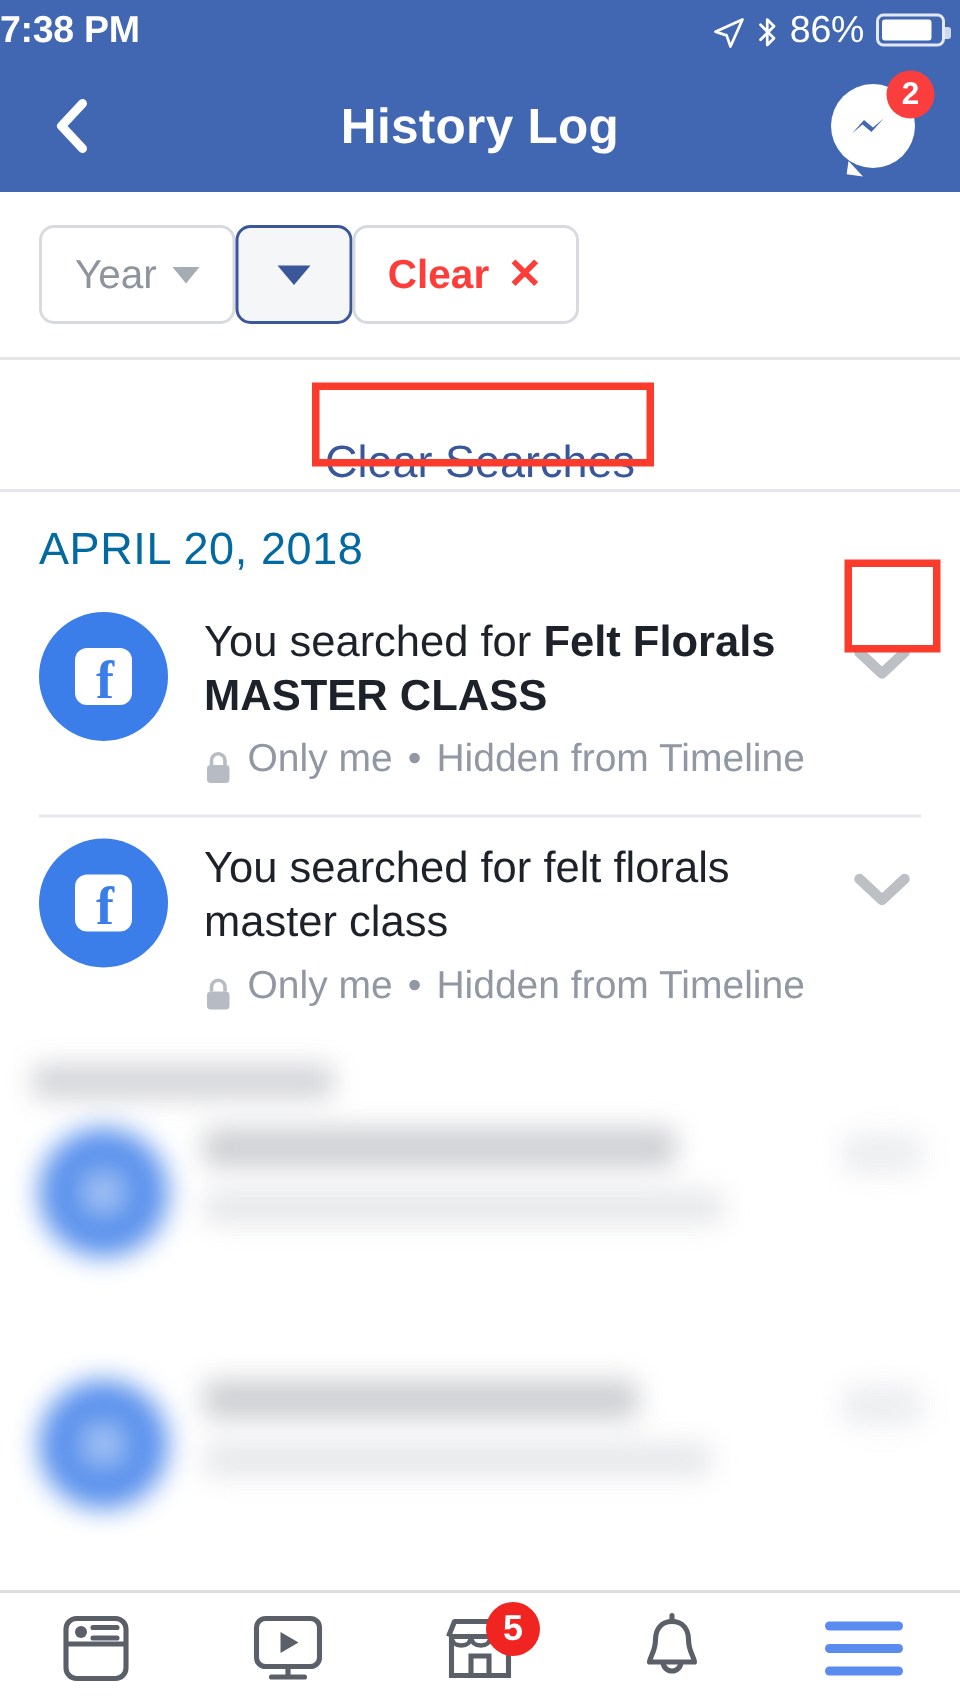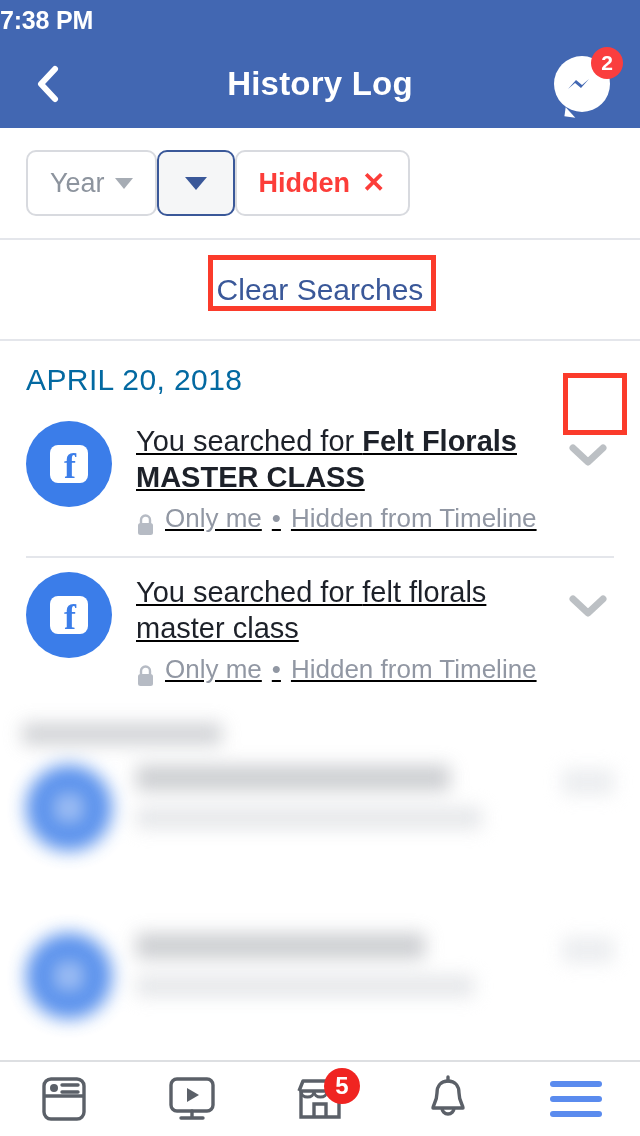--- a/index.html
+++ b/index.html
@@ -86,21 +86,21 @@
   .tri-solid {
     width: 0; height: 0; border-left: 11px solid transparent; border-right: 11px solid transparent;
     border-top: 13px solid #3A5899;
   }
   .xmark { font-size: 28px; font-weight: bold; line-height: 1; }
 
   .divider { height: 2px; background: #E4E6EB; width: 100%; }
 
   
   .clear-searches-wrap {
-    height: 99px; display: flex; align-items: center; justify-content: center; position: relative;
+    height: 86px; display: flex; align-items: flex-end; justify-content: center; position: relative;
   }
   .clear-searches-link { color: #3A5899; font-size: 30px; }
   .hl-box {
     position: absolute; border: 5px solid #FB3B2B; background: transparent;
   }
   #hl-clear { left: 208px; top: 255px; width: 228px; height: 56px; }
   #hl-chevron { left: 563px; top: 373px; width: 64px; height: 62px; }
 
   
   .date-header {
@@ -117,21 +117,21 @@
   }
   .fb-mark {
     width: 38px; height: 38px; background: #fff; border-radius: 8px;
     position: relative; overflow: hidden;
   }
   .fb-mark span {
     position: absolute; left: 0; right: 0; bottom: 0; top: 0;
     color: #3B7DE9; font-family: "Liberation Serif", serif; font-weight: bold;
     font-size: 36px; line-height: 42px; text-align: center; padding-left: 2px;
   }
-  .act-body { flex: 1; min-width: 0; padding-top: 2px; text-decoration: underline; }
+  .act-body { flex: 1; min-width: 0; padding-top: 2px; }
   .act-text { font-size: 29px; line-height: 36px; color: #1D2129; }
   .act-text b { font-weight: bold; }
   .act-meta {
     margin-top: 8px; font-size: 26px; color: #9197A3;
     display: flex; align-items: flex-end; gap: 10px;
   }
   .lock-icon { display:inline-block; width: 19px; height: 24px; position: relative; top: 3px; }
   .chev {
     flex: 0 0 52px; width: 52px; height: 52px; display:flex; align-items:center; justify-content:center;
     margin-top: 8px;
@@ -164,20 +164,36 @@
   .hamburger { display: flex; flex-direction: column; gap: 9px; }
   .hamburger i { display: block; width: 52px; height: 6px; background: #5A8BEE; border-radius: 3px; }
 </style>
 </head>
 <body>
 
 <div class="phone">
 
   <div class="statusbar">
     <div class="sb-center">7:38 PM</div>
+    <div class="sb-right">
+      <span class="loc-icon">
+        <svg viewBox="0 0 20 20" width="20" height="20">
+          <path d="M19 1L1 9.2l7.4 2.4L11 19z" fill="none" stroke="#fff" stroke-width="1.8" stroke-linejoin="round"></path>
+        </svg>
+      </span>
+      <span class="bt-icon">
+        <svg viewBox="0 0 15 21" width="15" height="21">
+          <path d="M3 5.5l9 9-4.5 4.5V2l4.5 4.5-9 9" fill="none" stroke="#fff" stroke-width="1.8" stroke-linejoin="round" stroke-linecap="round"></path>
+        </svg>
+      </span>
+      <span>86%</span>
+      <span class="batt">
+          <i></i>
+        </span>
+    </div>
   </div>
 
   <div class="navbar">
     <div class="nav-back">
       <svg viewBox="0 0 40 48" width="40" height="48">
         <path d="M27 9L13 24l14 15" fill="none" stroke="#fff" stroke-width="6" stroke-linecap="round" stroke-linejoin="round"></path>
       </svg>
     </div>
     <div class="nav-title">History Log</div>
     <div class="nav-msgr">
@@ -192,21 +208,21 @@
 
   <div class="filter-row">
     <div class="chip year">
       <span>Year</span>
       <span class="tri-outline"></span>
     </div>
     <div class="chip search-history">
       <span class="tri-solid"></span>
     </div>
     <div class="chip clear">
-      <span>Hidden</span>
+      <span>Clear</span>
       <span class="xmark">✕</span>
     </div>
   </div>
 
   <div class="divider"></div>
 
   <div class="clear-searches-wrap">
     <span class="clear-searches-link">Clear Searches</span>
   </div>
 

